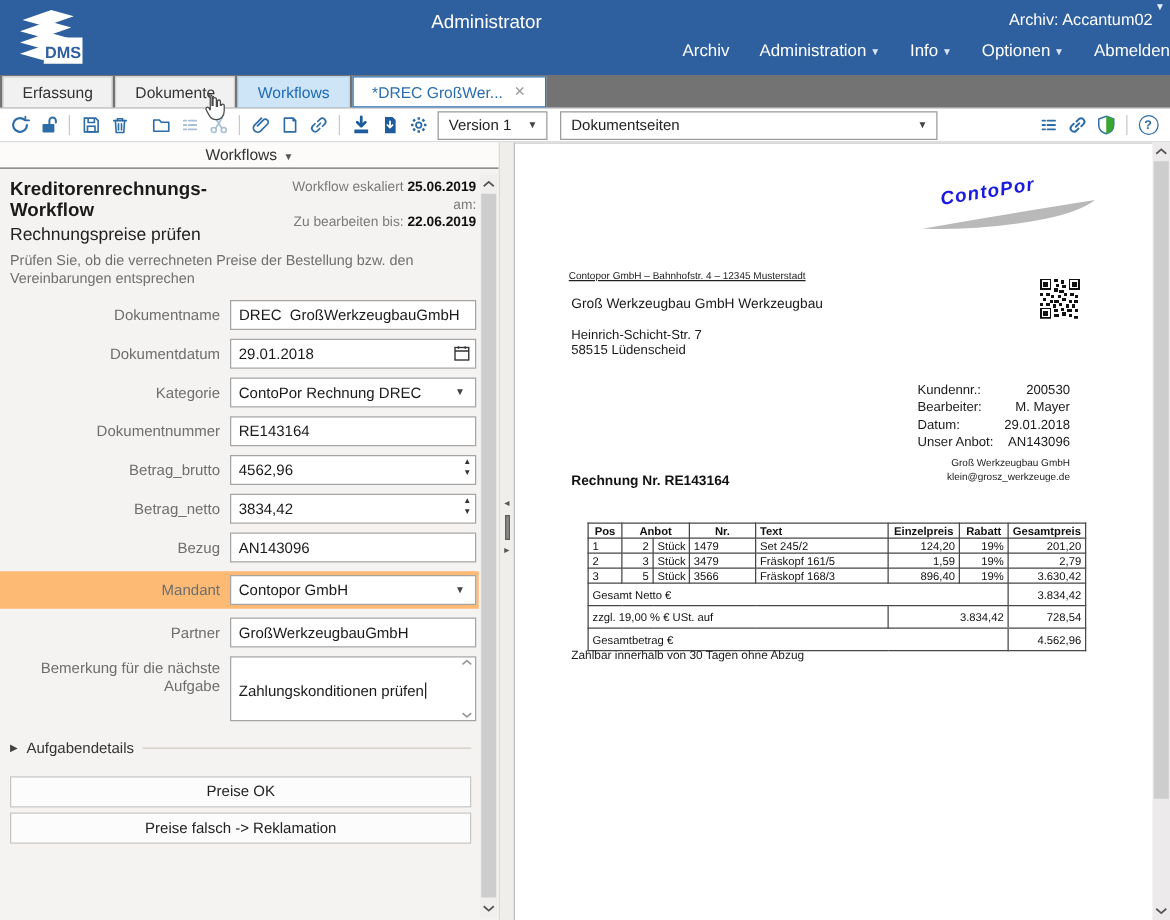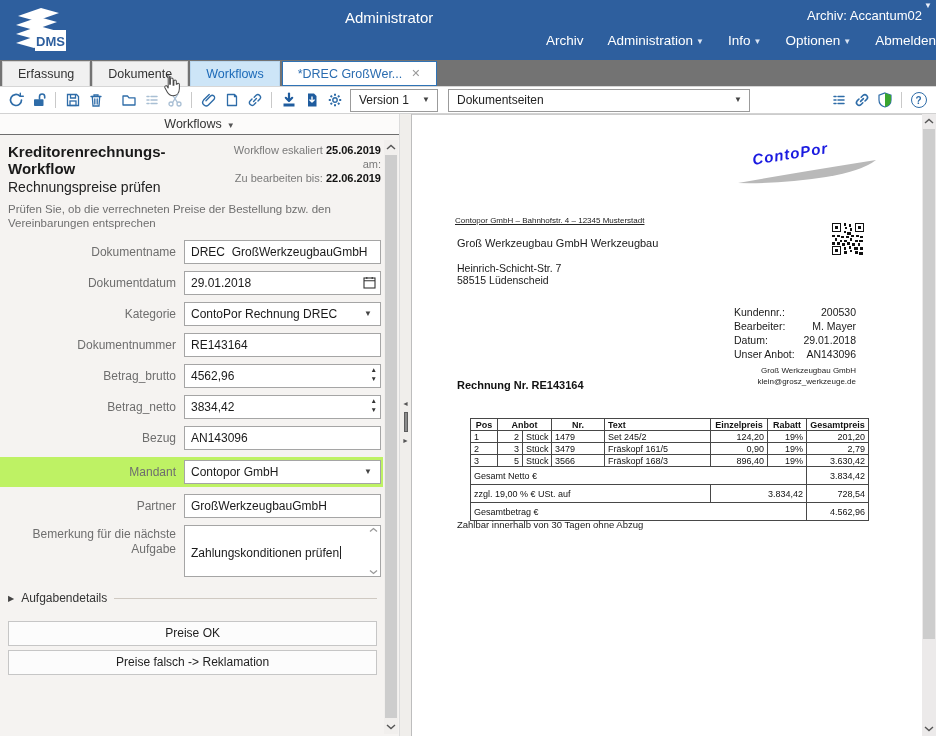--- a/index.html
+++ b/index.html
@@ -49,21 +49,21 @@
   .wf-head { display:flex; justify-content:space-between; }
   .wf-title { font-size:15px; font-weight:bold; color:#1a1a1a; }
   .wf-subtitle { font-size:14px; color:#222; margin-top:2px; }
   .esc { text-align:right; font-size:11px; line-height:14px; width:158px; flex:0 0 auto; }
   .esc .g { color:#7a7a7a; }
   .esc b { color:#111; }
   .wf-desc { font-size:11.5px; color:#6f6f6f; margin:7px 0 10px; line-height:14px; width:96%; }
 
   .frow { display:grid; grid-template-columns:168px 1fr; column-gap:8px; margin-bottom:7px; align-items:center; }
   .frow label { text-align:right; font-size:12px; color:#6e6e6e; }
-  .frow.highlight { background:#bef264; margin-left:-8px; padding:3px 2px 3px 8px; margin-right:-2px; }
+  .frow.highlight { background:#fdba74; margin-left:-8px; padding:3px 2px 3px 8px; margin-right:-2px; }
   .ctrl { position:relative; height:24px; }
   .ctrl input { width:100%; height:24px; border:1px solid #a5a5a5; background:#fff;
     font-family:"Liberation Sans", sans-serif; font-size:12px; color:#1a1a1a; padding:0 6px; }
   .ctrl.num input { padding-right:18px; }
   .sel { height:24px; border:1px solid #a5a5a5; background:#fff; font-size:12px; color:#1a1a1a;
     display:flex; align-items:center; padding:0 20px 0 6px; cursor:pointer; position:relative; }
   .sel .arrow { position:absolute; right:8px; top:6px; font-size:8px; color:#444; }
   .cal { position:absolute; right:5px; top:5px; cursor:pointer; }
   .spin { position:absolute; right:4px; top:3px; display:flex; flex-direction:column; gap:3px;
     font-size:6.5px; color:#333; line-height:6px; cursor:pointer; text-align:center; }
@@ -557,21 +557,21 @@
               <td class="c-num">124,20</td>
               <td class="c-num">19%</td>
               <td class="c-num">201,20</td>
             </tr>
             <tr>
               <td class="c-pos">2</td>
               <td class="c-qty">3</td>
               <td class="c-unit">Stück</td>
               <td class="c-nr">3479</td>
               <td class="c-text">Fräskopf 161/5</td>
-              <td class="c-num">0,90</td>
+              <td class="c-num">1,59</td>
               <td class="c-num">19%</td>
               <td class="c-num">2,79</td>
             </tr>
             <tr>
               <td class="c-pos">3</td>
               <td class="c-qty">5</td>
               <td class="c-unit">Stück</td>
               <td class="c-nr">3566</td>
               <td class="c-text">Fräskopf 168/3</td>
               <td class="c-num">896,40</td>

